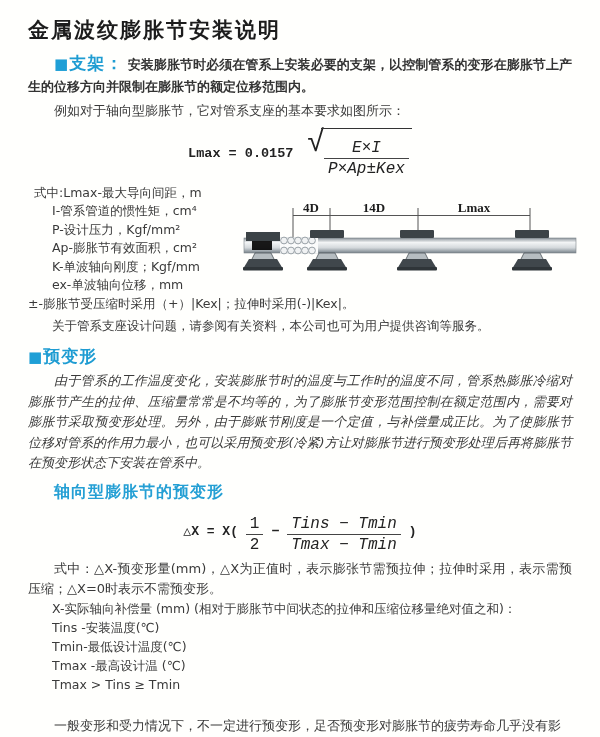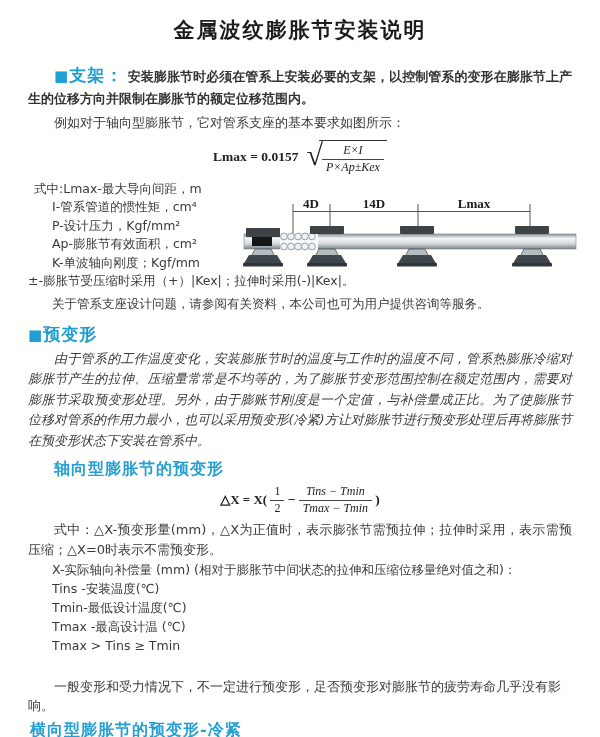--- a/index.html
+++ b/index.html
@@ -4,36 +4,36 @@
 <style>
   html,body{margin:0;padding:0;}
   body{
     width:600px;height:737px;overflow:hidden;box-sizing:border-box;
     background:#fffffd;color:#3a3a3a;
     font-family:"DejaVu Sans","Liberation Sans",sans-serif;
     padding:10px 28px;
   }
   
   .doc-title{
-    margin:6px 0 20px;text-align:center;
+    margin:6px 0 8px;
     font-size:21px;font-weight:bold;color:#1c1c1c;letter-spacing:2px;
   }
   
   .sec-line{margin:8px 0 0;line-height:22px;font-size:13px;text-align:justify;}
   .sq{color:#1f9fd6;font-size:15px;margin-right:1px;}
   .sec-title{color:#1e9cd2;font-size:17px;font-weight:bold;letter-spacing:1px;}
   .bold-body{font-weight:bold;color:#333;}
   .indent{text-indent:2em;}
   p{margin:0;}
   .example{font-size:13px;line-height:21px;margin-top:2px;}
   
-  .formula{text-align:center;font-family:Liberation Serif, serif;color:#222;}
+  .formula{text-align:center;font-family:Liberation Mono, monospace;color:#222;}
   .f1{margin:7px 0 5px;}
   .f-lhs{font-weight:bold;font-size:13.5px;vertical-align:middle;}
-  .frac{display:inline-block;vertical-align:middle;text-align:center;font-size:12px;line-height:1.15;}
+  .frac{display:inline-block;vertical-align:middle;text-align:center;font-size:16px;line-height:1.15;margin-top:7px;}
   .frac .fnum{display:block;border-bottom:1px solid #444;padding:0 4px 1px;}
   .frac .fden{display:block;padding:1px 4px 0;}
   .ital{font-style:italic;}
   .sqrt{display:inline-flex;align-items:flex-start;vertical-align:middle;margin-left:4px;}
   .sqrt-sign{font-size:30px;line-height:30px;font-weight:400;}
   .sqrt-body{border-top:1.5px solid #333;margin-left:-4px;padding:3px 3px 0;}
   .f2{margin:6px 0 4px;font-size:13px;}
   .f2 .f-lhs,.f3 .f-lhs{font-size:13px;}
   .f-rhs{font-weight:bold;font-size:13.5px;vertical-align:middle;}
   
@@ -76,20 +76,21 @@
     </span>
   </span>
 </div>
 
 <div class="defs-wrap">
   <div class="def-line d-first">式中:Lmax-最大导向间距，m</div>
   <div class="def-line d-item">I-管系管道的惯性矩，cm⁴</div>
   <div class="def-line d-item">P-设计压力，Kgf/mm²</div>
   <div class="def-line d-item">Ap-膨胀节有效面积，cm²</div>
   <div class="def-line d-item">K-单波轴向刚度；Kgf/mm</div>
+  <div class="def-line d-item">ex-单波轴向位移，mm</div>
   <div class="def-line d-pm">±-膨胀节受压缩时采用（+）|Kex|；拉伸时采用(-)|Kex|。</div>
   <div class="def-note">关于管系支座设计问题，请参阅有关资料，本公司也可为用户提供咨询等服务。</div>
 
   <div class="diagram">
     <svg width="350" height="100" viewBox="0 0 350 100" xmlns="http://www.w3.org/2000/svg">
       <defs>
         <linearGradient id="pipeGrad" x1="0" y1="0" x2="0" y2="1">
           <stop offset="0" stop-color="#8d969c"></stop>
           <stop offset="0.3" stop-color="#f2f4f5"></stop>
           <stop offset="0.65" stop-color="#d4d9dc"></stop>

